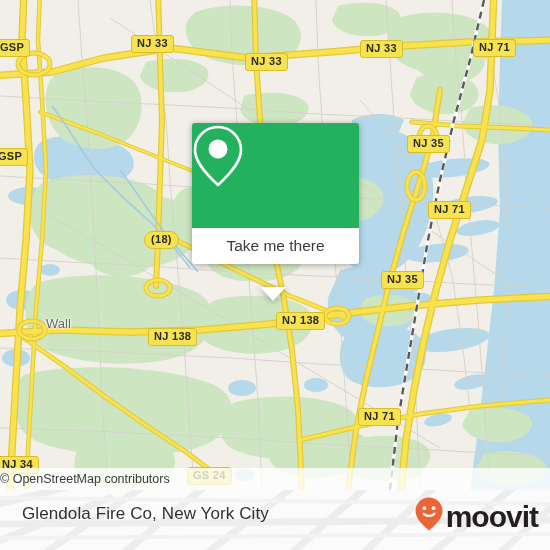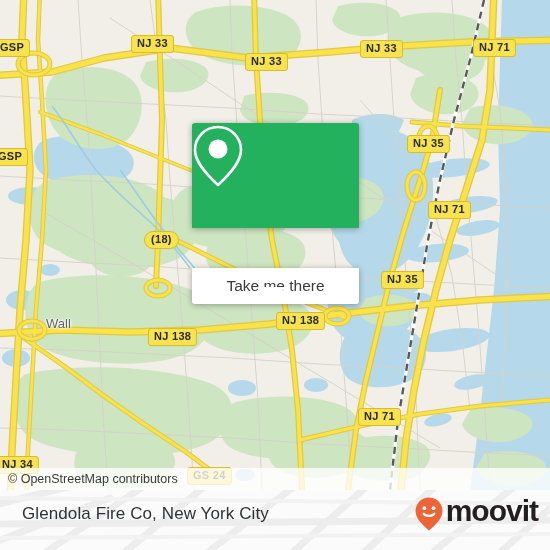--- a/index.html
+++ b/index.html
@@ -41,35 +41,35 @@
     text-shadow:0 0 3px #fff,0 0 3px #fff,0 0 2px #fff;
   }
 
   
   #attrib{
     position:absolute;left:0;bottom:0;width:550px;height:22px;
     background:rgba(255,255,255,.78);
     display:flex;align-items:center;
   }
   #attrib span{
-    font-size:12.5px;color:#3a3a3a;padding-left:8px;white-space:nowrap;text-align:right;
+    font-size:12.5px;color:#3a3a3a;padding-left:0;white-space:nowrap;text-align:right;
   }
 
   
   #popup{
     position:absolute;left:192px;top:123px;width:167px;
     filter:drop-shadow(0 1px 3px rgba(0,0,0,.32));
   }
   #popup .head{
     background:#23b15d;height:105px;border-radius:3px 3px 0 0;
     display:flex;align-items:center;justify-content:center;
   }
   #popup .body{
     background:#ffffff;height:36px;border-radius:0 0 3px 3px;
-    display:flex;align-items:center;justify-content:center;margin-top:40px;
+    display:flex;align-items:center;justify-content:center;
   }
   #popup .body span{
     font-size:15.5px;color:#3a3a3a;white-space:nowrap;
   }
   #popup .tail{
     position:absolute;left:68px;top:164px;width:0;height:0;
     border-left:13px solid transparent;
     border-right:13px solid transparent;
     border-top:14px solid #ffffff;
   }
@@ -81,21 +81,21 @@
   }
   #footer .wm{position:absolute;left:0;top:0;opacity:1;}
   #footer .inner{
     position:relative;width:550px;height:60px;
     display:flex;align-items:center;justify-content:space-between;
     box-sizing:border-box;padding:0 12px 13px 22px;
   }
   #footer .title{
     font-size:17px;color:#2f3133;white-space:nowrap;letter-spacing:.1px;
   }
-  #logo{display:flex;align-items:flex-start;}
+  #logo{display:flex;align-items:flex-end;}
   #logo .word{
     font-size:30px;font-weight:bold;color:#231f20;letter-spacing:-1px;
     line-height:30px;margin-left:2px;
   }
 </style>
 </head>
 <body>
 
 <div id="app">
 

